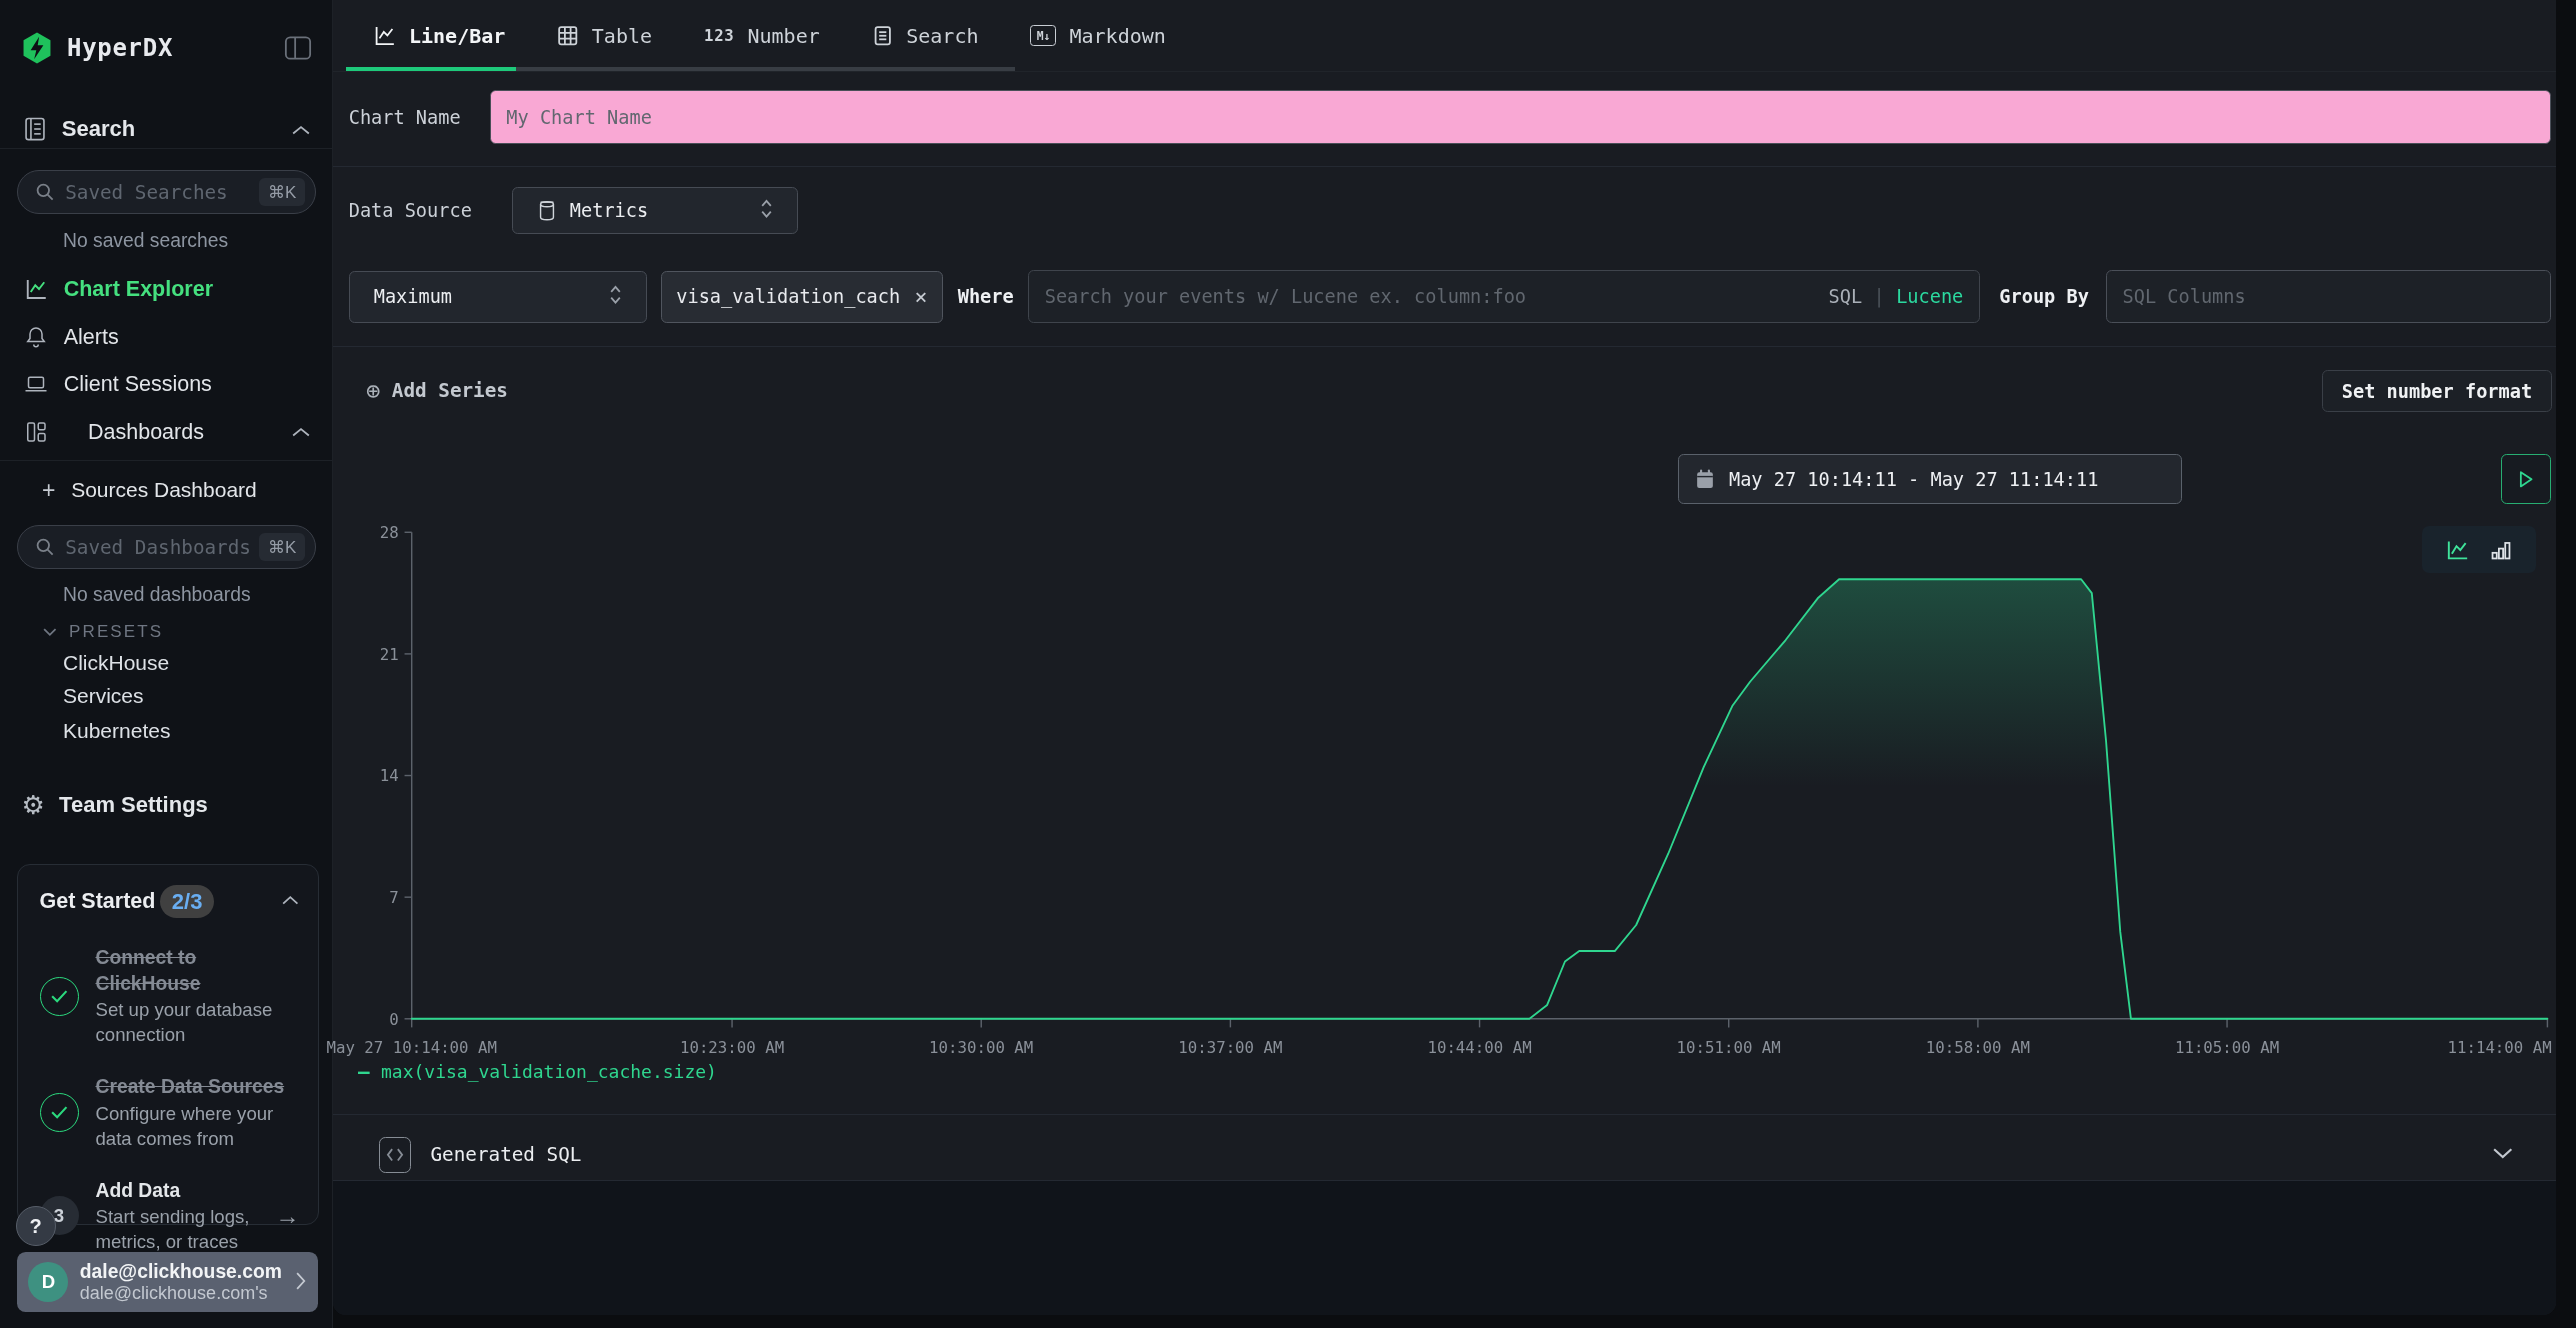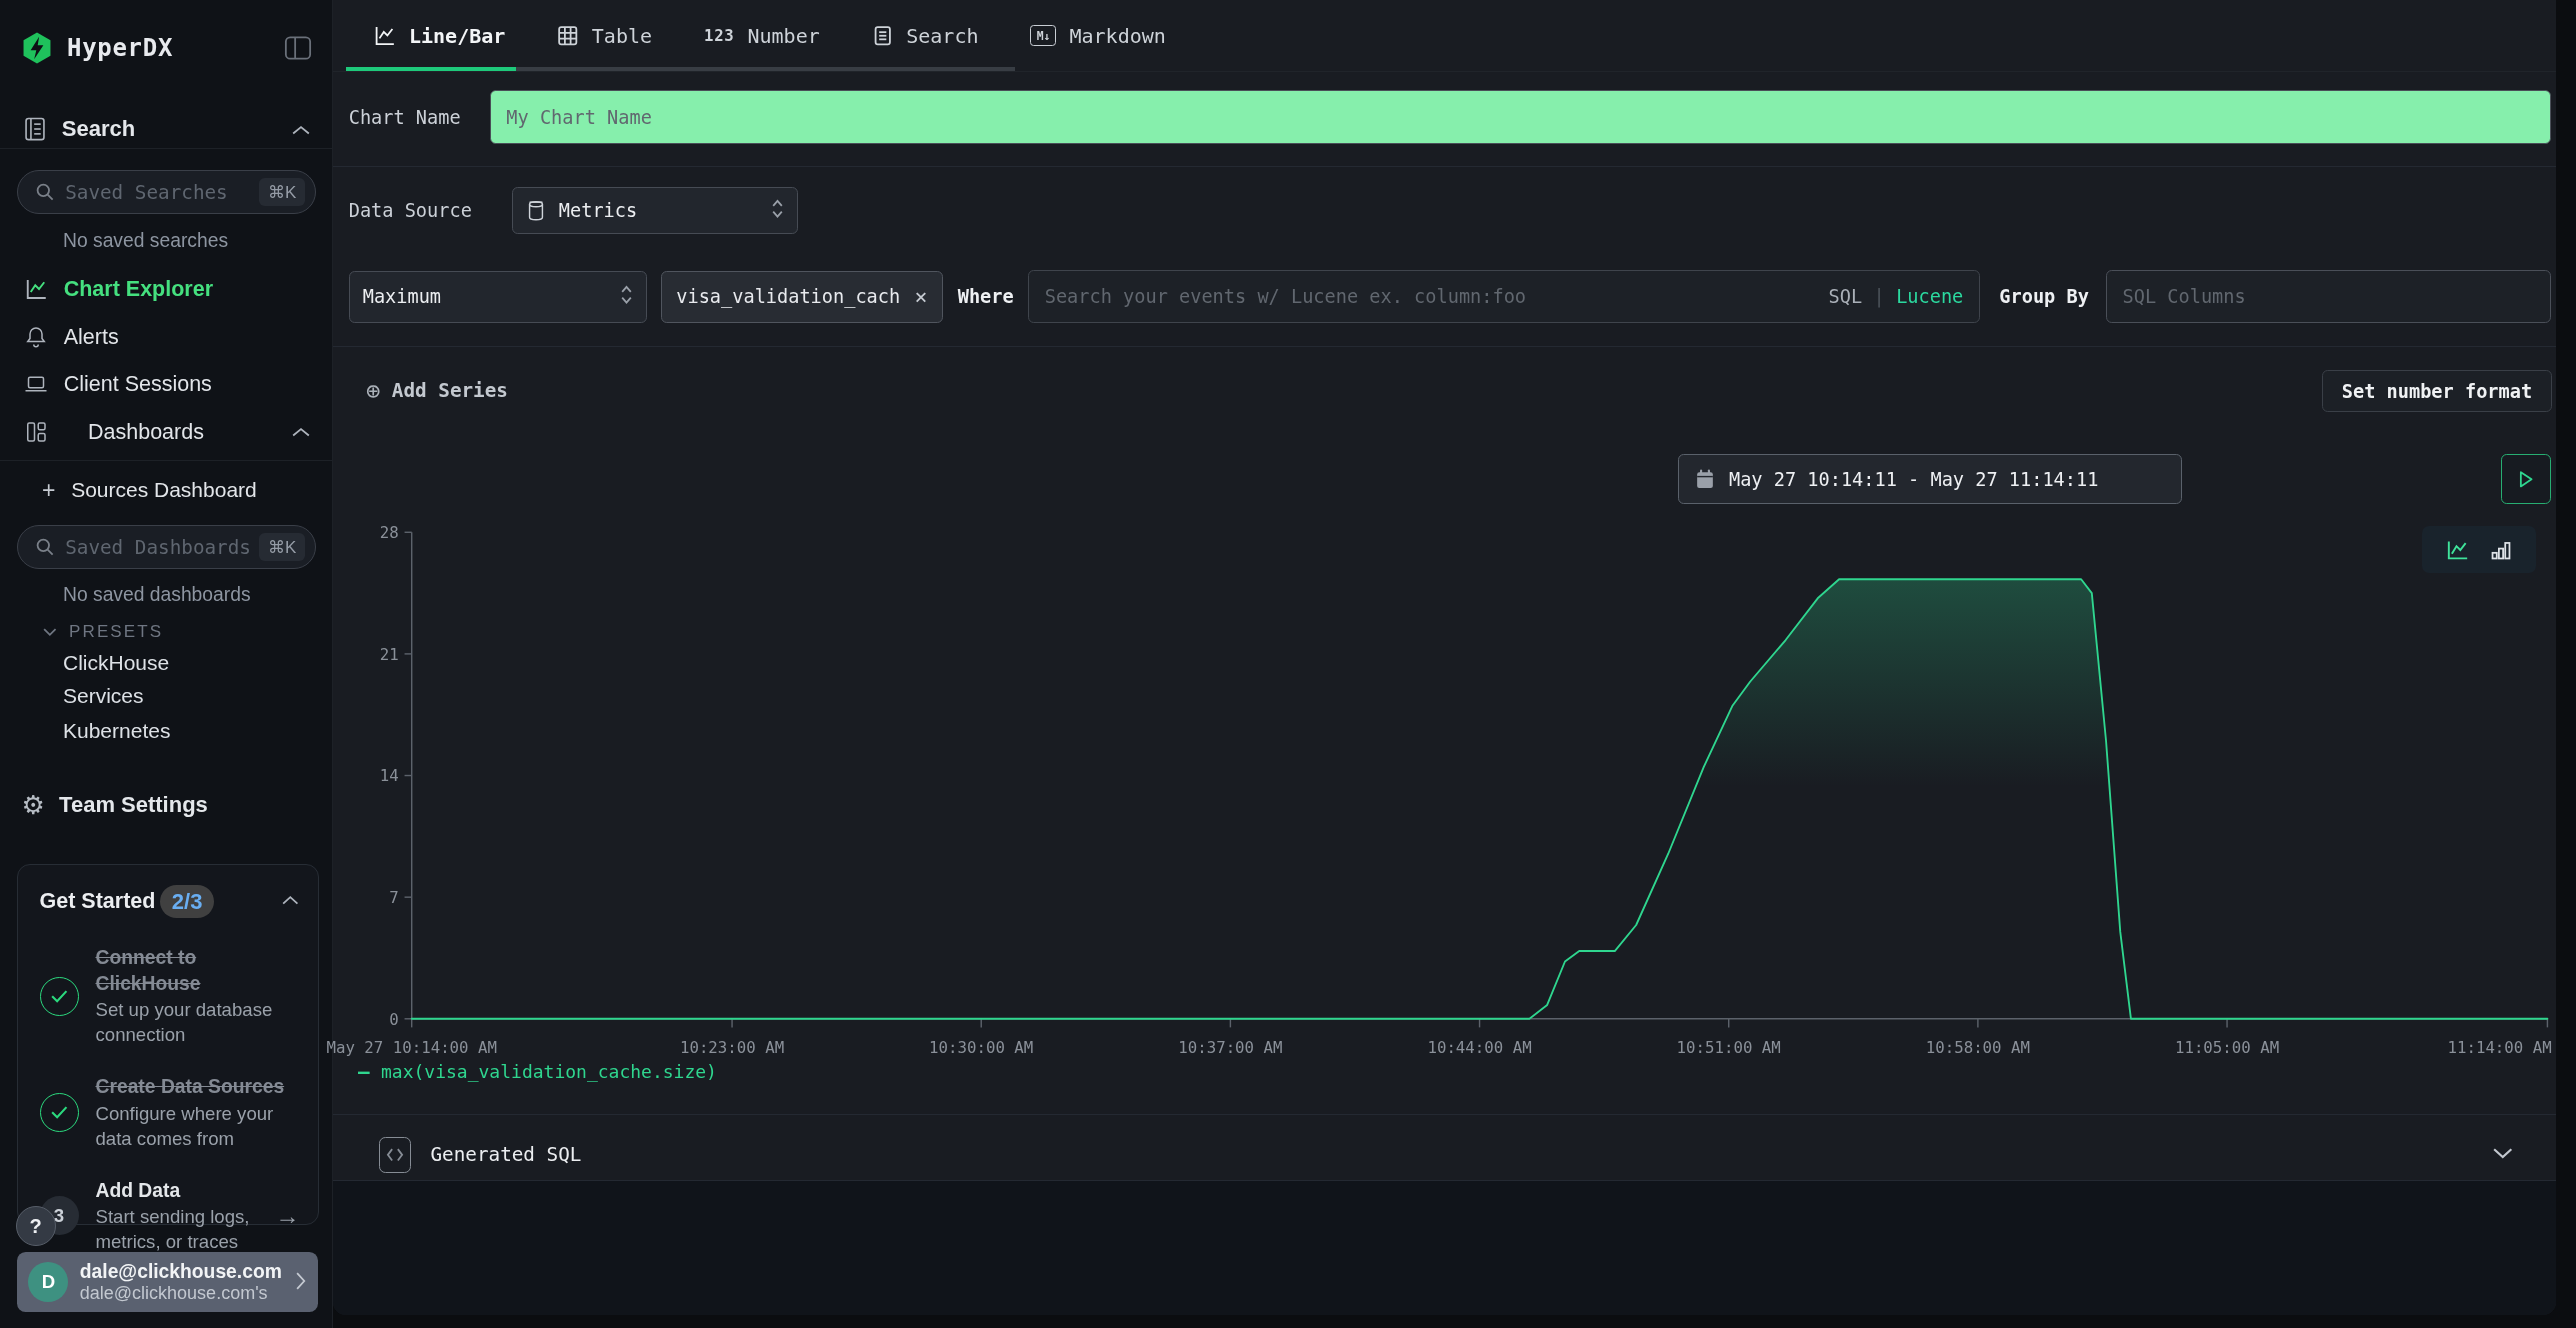--- a/index.html
+++ b/index.html
@@ -78,25 +78,25 @@
   .tab.active { color:#f3f5f7; font-weight:bold; }
   .tab-track { position:absolute; left:13px; bottom:0; width:669px; height:3.6px; background:#383d44; }
   .tab-ind { position:absolute; left:13px; bottom:0; width:170px; height:3.6px; background:#1ec97b; }
   .md-box { display:inline-flex; align-items:center; justify-content:center; width:26px; height:21.5px;
             border:1.4px solid #c9ced5; border-radius:3.6px; font-size:11.4px; font-weight:bold; }
   .num123 { font-size:15.7px; font-weight:bold; letter-spacing:0.7px; }
 
   .flabel { font-family:"DejaVu Sans Mono",monospace; font-size:18.6px; color:#ccd1d8; white-space:nowrap; }
   .flabel.bold { font-weight:bold; color:#eef0f3; }
 
-  .tinput { background:#86efac; border:0.7px solid #4a4f58; border-radius:5.7px; display:flex; align-items:center;
+  .tinput { background:#f9a8d4; border:0.7px solid #4a4f58; border-radius:5.7px; display:flex; align-items:center;
             padding:0 15.7px; font-family:"DejaVu Sans Mono",monospace; font-size:18.6px; }
   .tinput .ph { color:#61676f; white-space:nowrap; overflow:hidden; }
   .select { background:#22262d; border:0.7px solid #464b54; border-radius:5.7px; display:flex; align-items:center;
-            padding:0 13px; gap:13px; font-family:"DejaVu Sans Mono",monospace; font-size:18.6px; color:#eceef1; }
+            padding:0 24px; gap:13px; font-family:"DejaVu Sans Mono",monospace; font-size:18.6px; color:#eceef1; }
   .select .chevs { margin-left:auto; }
 
   .row-chartname { position:absolute; top:90px; left:15.7px; right:5px; display:flex; align-items:center; gap:29px; }
   .row-chartname .tinput { flex:1; height:54px; }
   .row-datasource { position:absolute; top:187px; left:15.7px; display:flex; align-items:center; gap:40px; }
   .ds-select { width:286px; height:47px; }
 
   .row-series { position:absolute; top:270px; left:15.7px; right:5px; display:flex; align-items:center; }
   .agg-select { width:298px; height:52px; }
   .metric-tag { margin-left:14.3px; height:52px; background:#282c33; border:0.7px solid #50555e; border-radius:5.7px;

